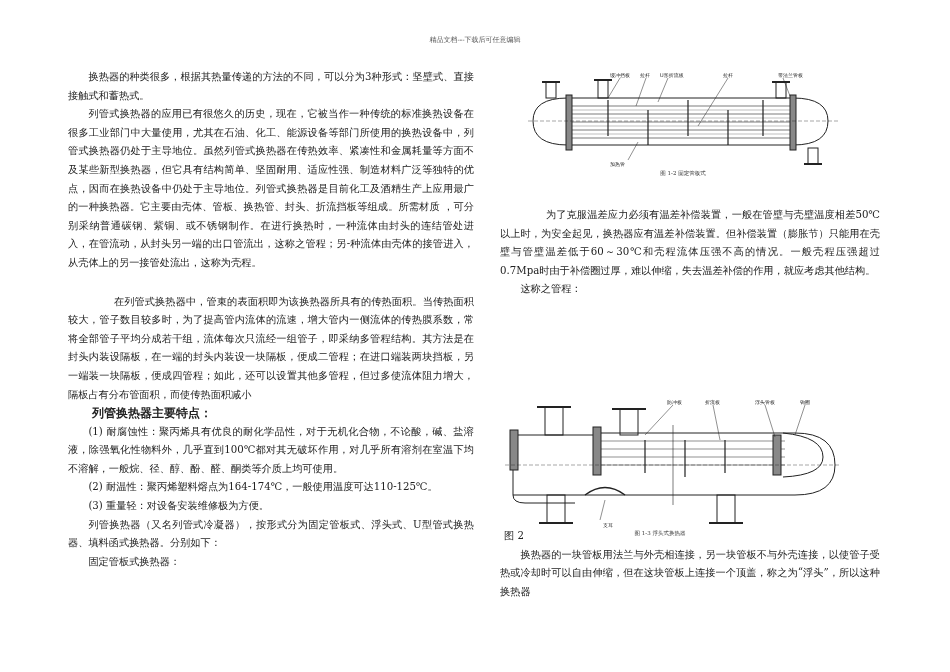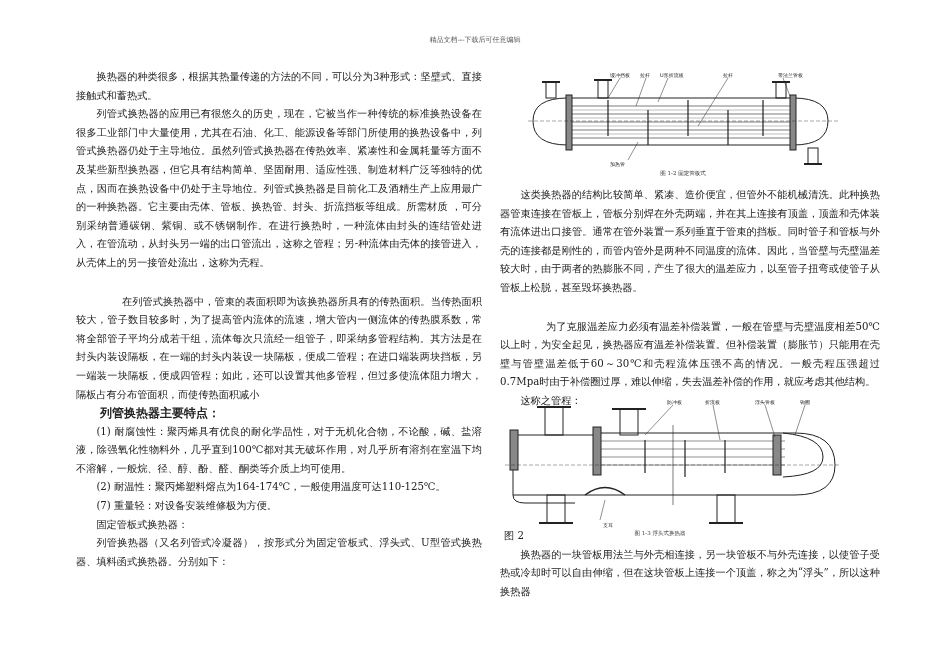--- a/index.html
+++ b/index.html
@@ -1,21 +1,21 @@
 <!DOCTYPE html>
 <html><head>
 <meta charset="utf-8">
 <style>
   html, body { margin:0; padding:0; background:#ffffff; }
   body { width:950px; height:672px; position:relative; overflow:hidden;
          font-family:"DejaVu Serif","Liberation Serif",serif; color:#222; }
   .header { position:absolute; top:35px; left:0; width:950px; text-align:center;
             font-size:7px; color:#555; }
   .col { position:absolute; font-size:10.2px; line-height:18.6px; }
-  .col-left { left:76px; top:68px; width:406px; }
+  .col-left { left:68px; top:68px; width:406px; }
   .col-right { left:500px; top:186px; width:380px; overflow:hidden; }
   p { margin:0; text-align:justify; }
   .ind { text-indent:2em; }
   .ind4 { text-indent:4.5em;margin-top:20px; }
   .bold { font-weight:bold; font-family:"DejaVu Sans","Liberation Sans",sans-serif; font-size:12px; }
   .fig { position:absolute; }
   .fig svg { display:block; }
   .fig-cap { font-size:5.5px; color:#333; text-align:center; }
   .fig-lbl { font-size:5px; fill:#222; font-family:"DejaVu Sans",sans-serif; }
 </style>
@@ -24,23 +24,23 @@
 
 <div class="header">精品文档---下载后可任意编辑</div>
 
 <div class="col col-left">
   <p class="ind">换热器的种类很多，根据其热量传递的方法的不同，可以分为3种形式：坚壁式、直接接触式和蓄热式。</p>
   <p class="ind">列管式换热器的应用已有很悠久的历史，现在，它被当作一种传统的标准换热设备在很多工业部门中大量使用，尤其在石油、化工、能源设备等部门所使用的换热设备中，列管式换热器仍处于主导地位。虽然列管式换热器在传热效率、紧凑性和金属耗量等方面不及某些新型换热器，但它具有结构简单、坚固耐用、适应性强、制造材料广泛等独特的优点，因而在换热设备中仍处于主导地位。列管式换热器是目前化工及酒精生产上应用最广的一种换热器。它主要由壳体、管板、换热管、封头、折流挡板等组成。所需材质 ，可分别采纳普通碳钢、紫铜、或不锈钢制作。在进行换热时，一种流体由封头的连结管处进入，在管流动，从封头另一端的出口管流出，这称之管程；另-种流体由壳体的接管进入，从壳体上的另一接管处流出，这称为壳程。</p>
   <p class="ind4">在列管式换热器中，管束的表面积即为该换热器所具有的传热面积。当传热面积较大，管子数目较多时，为了提高管内流体的流速，增大管内一侧流体的传热膜系数，常将全部管子平均分成若干组，流体每次只流经一组管子，即采纳多管程结构。其方法是在封头内装设隔板，在一端的封头内装设一块隔板，便成二管程；在进口端装两块挡板，另一端装一块隔板，便成四管程；如此，还可以设置其他多管程，但过多使流体阻力增大，隔板占有分布管面积，而使传热面积减小</p>
   <p class="ind bold">列管换热器主要特点：</p>
   <p class="ind">(1) 耐腐蚀性：聚丙烯具有优良的耐化学品性，对于无机化合物，不论酸，碱、盐溶液，除强氧化性物料外，几乎直到100℃都对其无破坏作用，对几乎所有溶剂在室温下均不溶解，一般烷、径、醇、酚、醛、酮类等介质上均可使用。</p>
   <p class="ind">(2) 耐温性：聚丙烯塑料熔点为164-174℃，一般使用温度可达110-125℃。</p>
-  <p class="ind">(7) 重量轻：对设备安装维修极为方便。</p>
+  <p class="ind">(3) 重量轻：对设备安装维修极为方便。</p>
+  <p class="ind">列管换热器（又名列管式冷凝器），按形式分为固定管板式、浮头式、U型管式换热器、填料函式换热器。分别如下：</p>
   <p class="ind">固定管板式换热器：</p>
-  <p class="ind">列管换热器（又名列管式冷凝器），按形式分为固定管板式、浮头式、U型管式换热器、填料函式换热器。分别如下：</p>
 </div>
 
 <div class="fig" style="left:528px; top:70px; width:320px; height:110px;">
   <svg width="320" height="100" viewBox="0 0 320 100">
     <g stroke="#222" fill="none" stroke-width="1">
 
       <path d="M40 28 L265 28 M40 75 L265 75"></path>
       <path d="M40 28 Q5 28 5 51 Q5 75 40 75"></path>
       <path d="M265 28 Q300 28 300 51 Q300 75 265 75"></path>
 
@@ -69,21 +69,20 @@
     <text class="fig-lbl" x="112" y="7">拉杆</text>
     <text class="fig-lbl" x="132" y="7">U形折流板</text>
     <text class="fig-lbl" x="195" y="7">拉杆</text>
     <text class="fig-lbl" x="250" y="7">带法兰管板</text>
     <text class="fig-lbl" x="82" y="96">加热管</text>
   </svg>
   <div class="fig-cap" style="margin-left:-10px;">图 1-2  固定管板式</div>
 </div>
 
 <div class="col col-right">
-  <p class="ind">这类换热器的结构比较简单、紧凑、造价便宜，但管外不能机械清洗。此种换热器管束连接在管板上，管板分别焊在外壳两端，并在其上连接有顶盖，顶盖和壳体装有流体进出口接管。通常在管外装置一系列垂直于管束的挡板。同时管子和管板与外壳的连接都是刚性的，而管内管外是两种不同温度的流体。因此，当管壁与壳壁温差较大时，由于两者的热膨胀不同，产生了很大的温差应力，以至管子扭弯或使管子从管板上松脱，甚至毁坏换热器。</p>
   <p class="ind4">为了克服温差应力必须有温差补偿装置，一般在管壁与壳壁温度相差50℃以上时，为安全起见，换热器应有温差补偿装置。但补偿装置（膨胀节）只能用在壳壁与管壁温差低于60～30℃和壳程流体压强不高的情况。一般壳程压强超过0.7Mpa时由于补偿圈过厚，难以伸缩，失去温差补偿的作用，就应考虑其他结构。</p>
   <p class="ind">这称之管程：</p>
 </div>
 
 <div class="fig" style="left:505px; top:395px; width:340px; height:150px;">
   <svg width="340" height="135" viewBox="0 0 340 135">
     <g stroke="#222" fill="none" stroke-width="1">
 
       <path d="M8 40 L90 40 M8 100 L90 100"></path>
       <path d="M8 40 L8 100 Q8 108 20 108 L70 108"></path>

